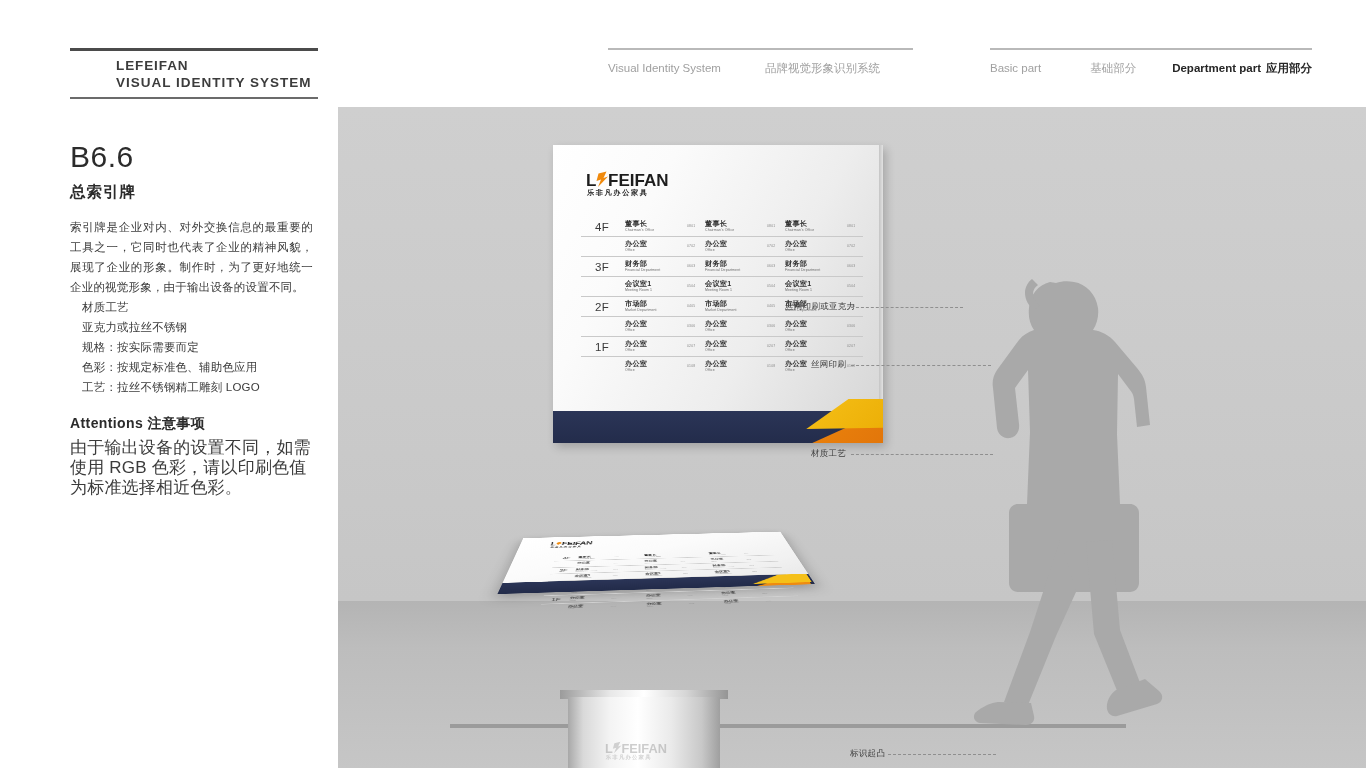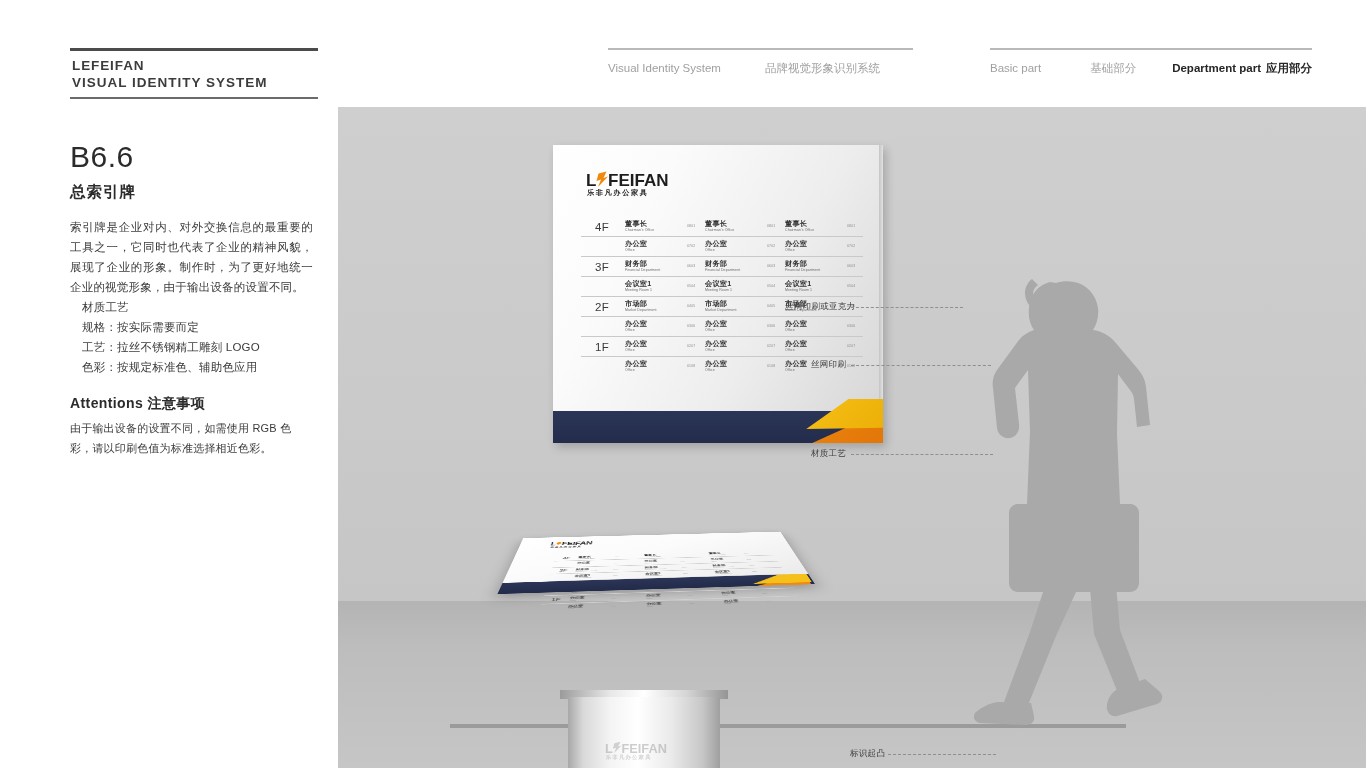--- a/index.html
+++ b/index.html
@@ -11,21 +11,21 @@
     position:relative;
   }
   .page{position:absolute;inset:0;}
 
   
   .hdr-brand{position:absolute;left:70px;top:48px;width:248px;}
   .hdr-brand .rule-top{height:3px;background:#4b4b4b;width:100%;}
   .hdr-brand .rule-bot{height:1.5px;background:#6b6b6b;width:100%;margin-top:6px;}
   .hdr-brand .name{
     font-size:13.5px;font-weight:700;letter-spacing:.9px;color:#3c3c3c;
-    line-height:17px;padding:6px 0 0 2px;
+    line-height:17px;padding:6px 0 0 2px;margin-left:44px;
   }
   .hdr-brand .name .l2{letter-spacing:1.0px;}
 
   .hdr-nav{position:absolute;top:48px;font-size:11.5px;color:#a0a0a0;}
   .hdr-nav .rule{height:1.5px;background:#b9b9b9;margin-bottom:11px;}
   .nav-g1{left:608px;width:305px;}
   .nav-g2{left:990px;width:322px;}
   .nav-row{display:flex;align-items:baseline;}
   .nav-item{white-space:nowrap;}
   .nav-item.en{margin-right:5px;}
@@ -45,21 +45,21 @@
   }
   .side p{
     font-size:11.5px;color:#3b3b3b;line-height:20px;margin:0;
     text-align:justify;letter-spacing:.2px;
   }
   .side .spec-line{font-size:11.5px;color:#3b3b3b;line-height:20px;letter-spacing:.2px;margin-left:12px;}
   .side .att-head{
     font-size:14px;font-weight:700;color:#2b2b2b;margin-top:18px;margin-bottom:5px;
     letter-spacing:.4px;
   }
-  .side .att-body{font-size:11px;color:#3b3b3b;line-height:20px;letter-spacing:.2px;}
+  .side .att-body{font-size:17px;color:#3b3b3b;line-height:20px;letter-spacing:.2px;}
 
   
   .stage{
     position:absolute;left:338px;top:107px;width:1028px;height:661px;
     background:#cbcbcb;overflow:hidden;
   }
   .wall{position:absolute;left:0;top:0;width:100%;height:494px;
     background:linear-gradient(180deg,#cfcfcf 0%,#cacaca 60%,#c6c6c6 100%);}
   .floor{position:absolute;left:0;top:494px;width:100%;height:167px;
     background:linear-gradient(180deg,#b4b4b4 0%,#bdbdbd 28%,#c6c6c6 100%);}
@@ -180,23 +180,24 @@
       <span class="nav-item en active" style="margin-left:36px">Department part</span>
       <span class="nav-item active">应用部分</span>
     </div>
   </div>
 
   <div class="side">
     <div class="code">B6.6</div>
     <div class="subtitle">总索引牌</div>
     <p>索引牌是企业对内、对外交换信息的最重要的工具之一，它同时也代表了企业的精神风貌，展现了企业的形象。制作时，为了更好地统一企业的视觉形象，由于输出设备的设置不同。</p>
     <div class="spec-line">材质工艺</div>
+    <div class="spec-line">亚克力或拉丝不锈钢</div>
     <div class="spec-line">规格：按实际需要而定</div>
+    <div class="spec-line">色彩：按规定标准色、辅助色应用</div>
     <div class="spec-line">工艺：拉丝不锈钢精工雕刻 LOGO</div>
-    <div class="spec-line">色彩：按规定标准色、辅助色应用</div>
     <div class="att-head">Attentions 注意事项</div>
     <div class="att-body">由于输出设备的设置不同，如需使用 RGB 色彩，请以印刷色值为标准选择相近色彩。</div>
   </div>
 
   <div class="stage">
     <div class="wall"></div>
     <div class="floor"></div>
     <div class="floor-line"></div>
 
     <div class="person">

